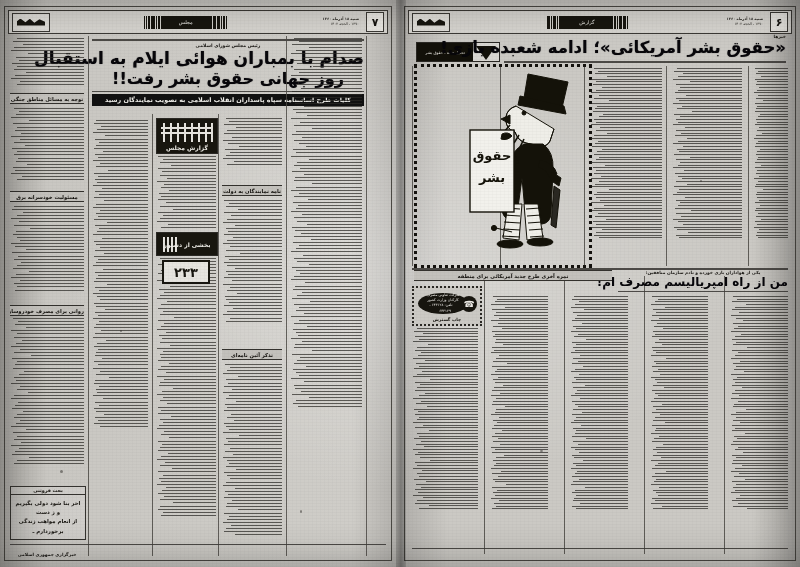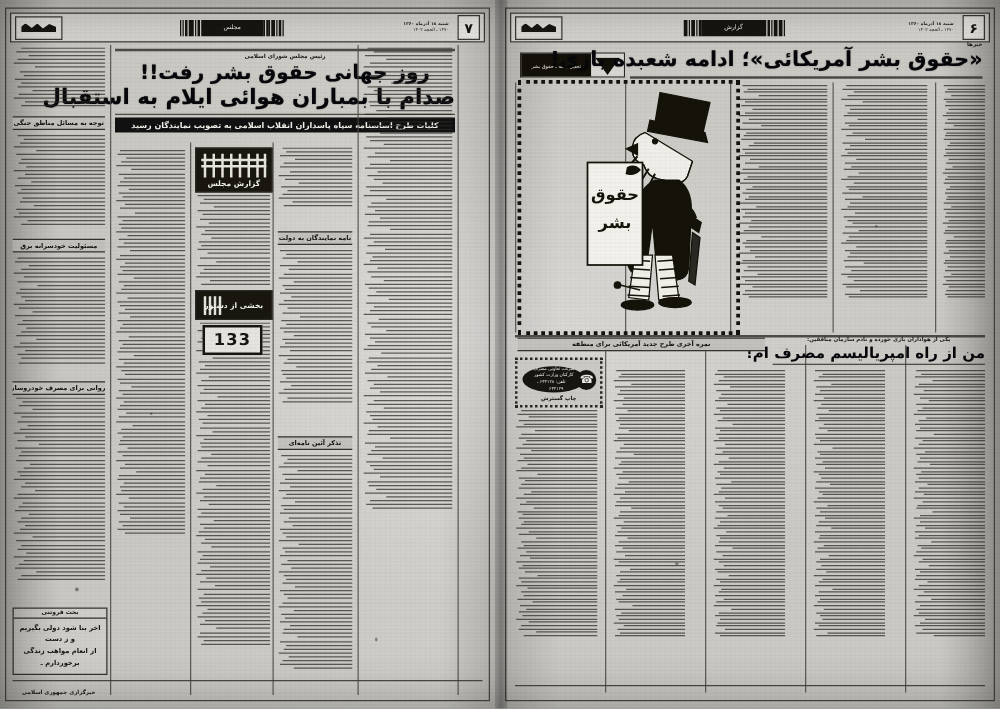--- a/index.html
+++ b/index.html
@@ -209,22 +209,22 @@
           <i style="width:1px"></i>
           <i style="width:1px"></i>
       </div>
       <div class="mh-spring"></div>
       <div class="logo-mini"></div>
     </div>
 
     <div style="position:absolute;left:88px;top:33px;width:272px;">
       <div class="rule-h thick" style="position:relative;margin-bottom:2px"></div>
       <div class="kicker">رئیس مجلس شورای اسلامی</div>
+      <div class="headline">صدام با بمباران هوائی ایلام به استقبال</div>
       <div class="headline l2">روز جهانی حقوق بشر رفت!!</div>
-      <div class="headline">صدام با بمباران هوائی ایلام به استقبال</div>
       <div class="rule-h" style="position:relative;margin:3px 0 2px"></div>
       <div class="banner">کلیات طرح اساسنامه سپاه پاسداران انقلاب اسلامی به تصویب نمایندگان رسید</div>
     </div>
 
     <div class="rule-v" style="left:84px;top:30px;height:520px"></div>
     <div class="rule-v" style="left:148px;top:108px;height:442px"></div>
     <div class="rule-v" style="left:214px;top:108px;height:442px"></div>
     <div class="rule-v" style="left:282px;top:30px;height:520px"></div>
     <div class="rule-v" style="left:362px;top:30px;height:520px"></div>
 
@@ -874,21 +874,21 @@
     </div>
 
     <div class="boxed" style="left:6px;top:480px;width:74px;height:52px">
       <div class="boxcap">بحث فروتنی</div>
       <div style="padding:4px 2px">
         <div class="poem">اخر بنا شود دولی بگیریم و ز دست</div>
         <div class="poem">از انعام مواهب زندگی برخوردارم ـ</div>
       </div>
     </div>
 
-    <div class="numbox" style="left:158px;top:254px;width:44px;height:20px">133</div>
+    <div class="numbox" style="left:158px;top:254px;width:44px;height:20px">۲۳۳</div>
 
     <div class="rule-h" style="left:6px;right:6px;bottom:16px"></div>
     <div style="position:absolute;left:6px;bottom:4px;width:74px;text-align:center;font-size:4.4px;font-weight:700;color:#1a1814">خبرگزاری جمهوری اسلامی</div>
   </div>
 
   <div class="page right">
     <div class="page-frame"></div>
 
     <div class="masthead">
       <div class="folio">۶</div>

